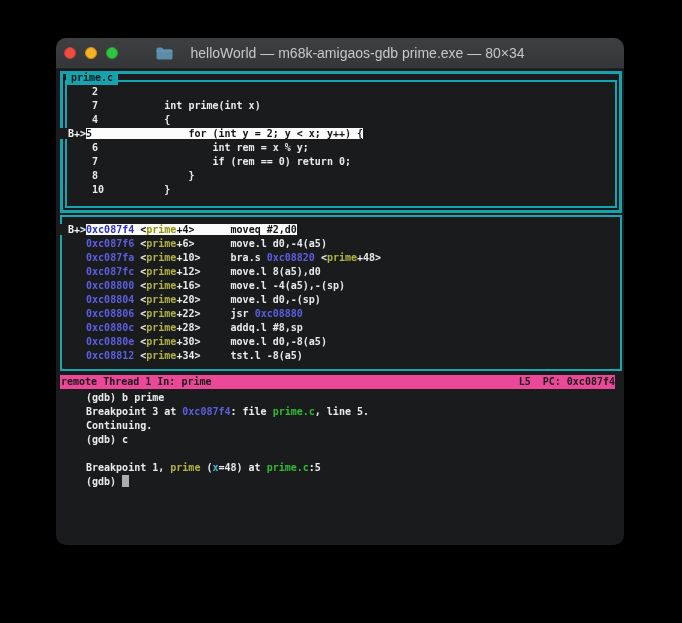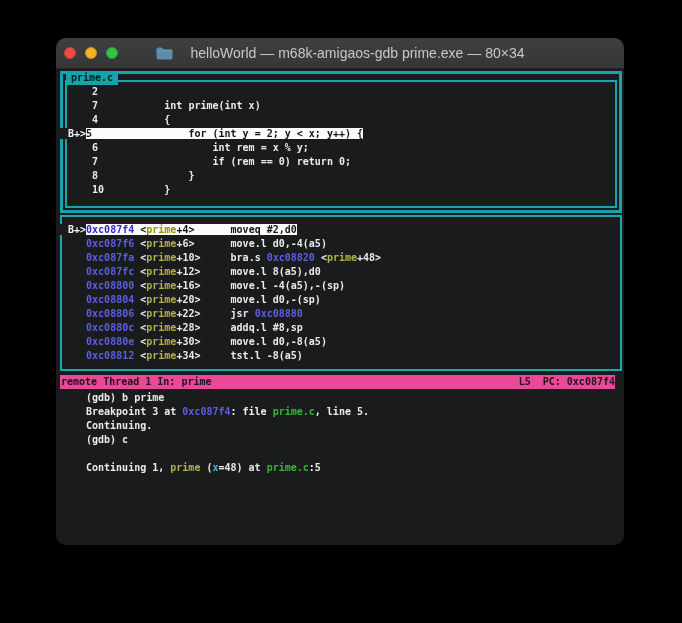--- a/index.html
+++ b/index.html
@@ -117,18 +117,19 @@
         <span class="sb-left">remote Thread 1 In: prime</span>
         <span class="sb-right"><span>L5</span><span class="sb-pc">PC: 0xc087f4</span></span>
       </div>
 
       <div class="console">
           <div class="trow"><span class="t">(gdb) b prime</span></div>
           <div class="trow"><span class="t">Breakpoint 3 at </span><span class="a">0xc087f4</span><span class="t">: file </span><span class="g">prime.c</span><span class="t">, line 5.</span></div>
           <div class="trow"><span class="t">Continuing.</span></div>
           <div class="trow"><span class="t">(gdb) c</span></div>
           <div class="trow"><span class="t"></span></div>
-          <div class="trow"><span class="t">Continuing 1, </span><span class="s">prime</span><span class="t"> (</span><span class="cy">x</span><span class="t">=48) at </span><span class="g">prime.c</span><span class="t">:5</span></div>
+          <div class="trow"><span class="t">Breakpoint 1, </span><span class="s">prime</span><span class="t"> (</span><span class="cy">x</span><span class="t">=48) at </span><span class="g">prime.c</span><span class="t">:5</span></div>
+          <div class="trow"><span class="t">(gdb) </span><span class="cursor"></span></div>
         </div>
 
     </div>
   </div>
 </div>
 
 </body></html>

